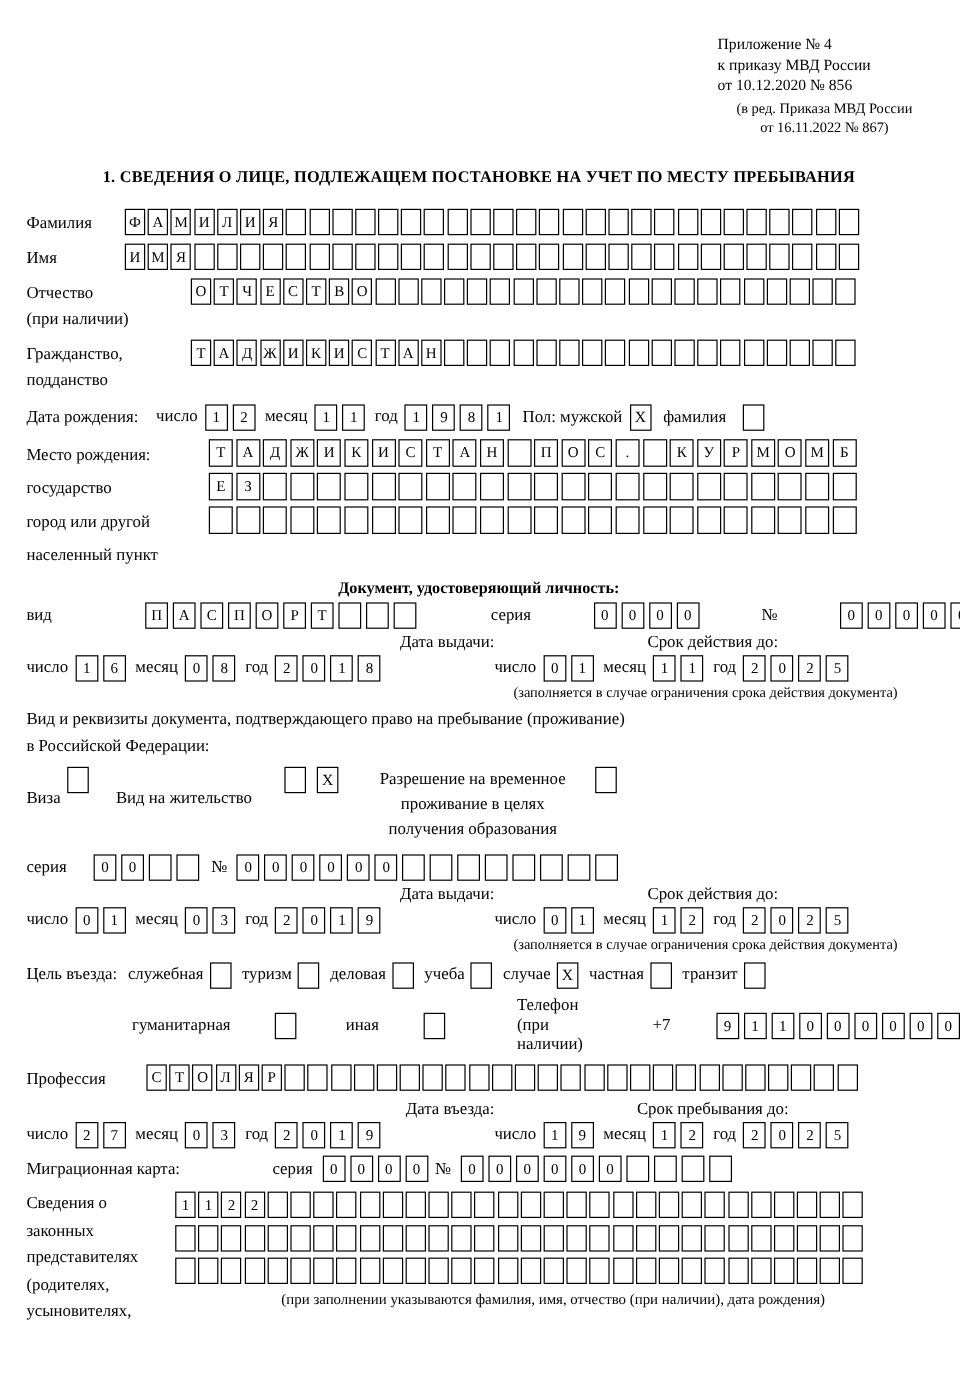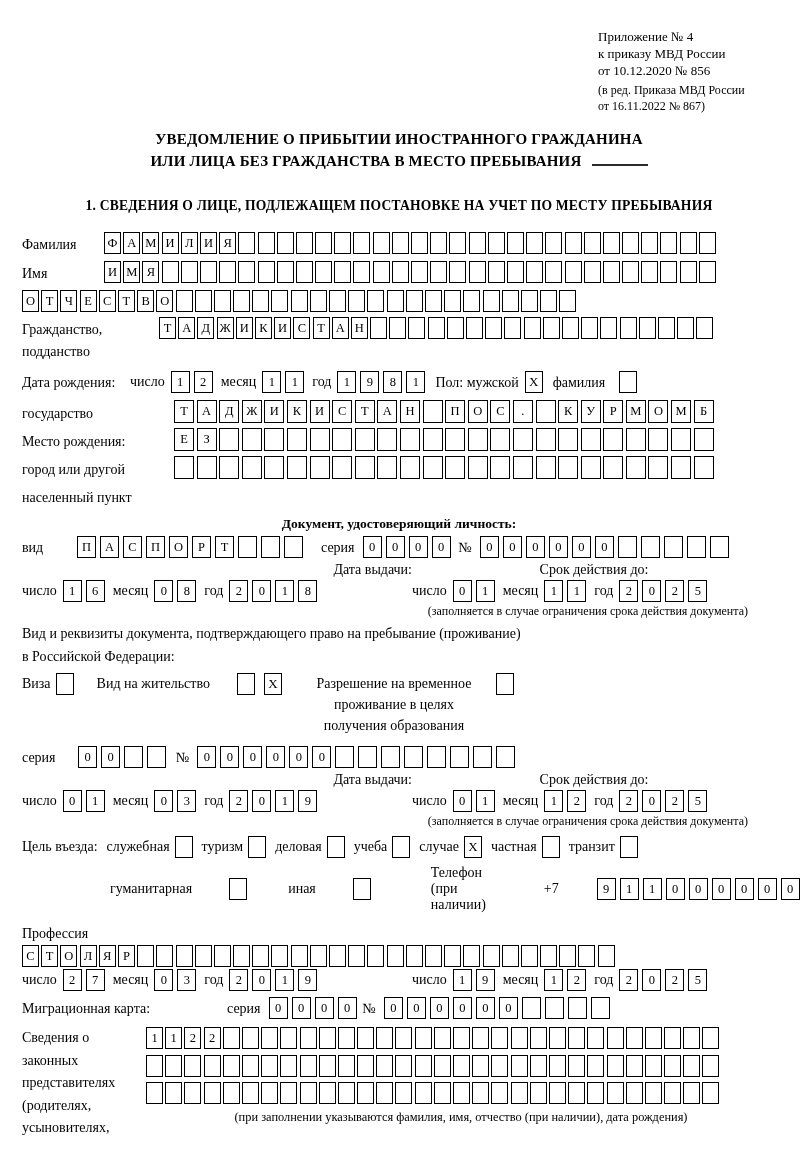--- a/index.html
+++ b/index.html
@@ -1,21 +1,21 @@
 <!DOCTYPE html>
 <html><head>
 <meta charset="utf-8">
 <style>
   html,body{margin:0;padding:0;background:#fff;}
   body{width:800px;height:1163px;overflow:hidden;font-family:"Liberation Serif","DejaVu Serif",serif;color:#000;}
   .page{box-sizing:border-box;width:800px;height:1163px;padding:28px 24px 0 22px;}
 
   
   .annex{width:178px;margin-left:auto;font-size:13px;line-height:17px;}
-  .annex .ed{font-size:12px;line-height:16px;margin-top:3px;}
+  .annex .ed{font-size:12px;line-height:16px;margin-top:3px;text-align:center;}
   .forma{text-align:right;padding-right:12px;font-weight:bold;font-size:15px;margin-top:15px;}
   .title{text-align:center;font-weight:bold;font-size:15px;line-height:22px;margin-top:14px;letter-spacing:.2px;}
   .tline{display:inline-block;width:56px;border-bottom:2px solid #2b2b2b;height:13px;margin-left:10px;}
   .sec1{font-weight:bold;font-size:13.6px;text-align:center;margin-top:26px;letter-spacing:.2px;}
 
   
   .row{display:flex;align-items:flex-start;margin-top:5px;}
   .lab{font-size:14px;line-height:22px;padding-top:2px;flex:none;}
   .w82{width:82px;} .w137{width:137px;} .w152{width:152px;} .w100{width:100px;}
 
@@ -42,21 +42,21 @@
   .dgroup{display:inline-flex;align-items:center;gap:4px;font-size:14px;}
   .dgroup .cells{margin-left:2px;}
   .note{font-size:12px;text-align:right;padding-right:28px;margin-top:2px;}
 
   .plain{font-size:14px;line-height:21px;margin-top:4px;}
 
   
   .visa-row{display:flex;align-items:flex-start;margin-top:6px;font-size:14px;gap:9px;}
   .vwrap{text-align:center;line-height:21px;flex:none;}
   .vw175{width:178px;} .vw185{width:186px;}
-  .visa-row .vlab{line-height:21px;flex:none;}
+  .visa-row .vlab{line-height:21px;flex:none;margin-top:16px;}
   .visa-row .cb{margin-top:0;}
 
   .inline-row{display:flex;align-items:center;margin-top:6px;font-size:14px;}
   .gap6{margin-left:6px;} .gap10{margin-left:10px;} .gap14{margin-left:14px;}
 
   .p-row{display:flex;align-items:center;font-size:14px;margin-top:7px;}
   .p-row .cb{margin-left:5px;}
   .p-item{margin-left:9px;}
 
   .rep-block{display:flex;margin-top:7px;}
@@ -74,24 +74,20 @@
     <div>Приложение № 4</div>
     <div>к приказу МВД России</div>
     <div>от 10.12.2020 № 856</div>
     <div class="ed">
       <div>(в ред. Приказа МВД России</div>
       <div>от 16.11.2022 № 867)</div>
     </div>
   </div>
 
 
-  <div class="title">
-    <div>УВЕДОМЛЕНИЕ О ПРИБЫТИИ ИНОСТРАННОГО ГРАЖДАНИНА</div>
-    <div><span>ИЛИ ЛИЦА БЕЗ ГРАЖДАНСТВА В МЕСТО ПРЕБЫВАНИЯ</span><span class="tline"></span></div>
-  </div>
 
   <div class="sec1">1. СВЕДЕНИЯ О ЛИЦЕ, ПОДЛЕЖАЩЕМ ПОСТАНОВКЕ НА УЧЕТ ПО МЕСТУ ПРЕБЫВАНИЯ</div>
 
   <div class="row" style="margin-top:18px;">
     <div class="lab w82">Фамилия</div>
     <div class="cells">
         <span class="cell">Ф</span>
         <span class="cell">А</span>
         <span class="cell">М</span>
         <span class="cell">И</span>
@@ -158,20 +154,24 @@
         <span class="cell"></span>
         <span class="cell"></span>
         <span class="cell"></span>
         <span class="cell"></span>
         <span class="cell"></span>
         <span class="cell"></span>
       </div>
   </div>
 
   <div class="row">
+    <div class="lab w137" style="width:137px;">
+      <div>Отчество</div>
+      <div>(при наличии)</div>
+    </div>
     <div class="cells">
         <span class="cell">О</span>
         <span class="cell">Т</span>
         <span class="cell">Ч</span>
         <span class="cell">Е</span>
         <span class="cell">С</span>
         <span class="cell">Т</span>
         <span class="cell">В</span>
         <span class="cell">О</span>
         <span class="cell"></span>
@@ -258,22 +258,22 @@
         </span>
     </span>
     <span class="lab gap6">Пол: мужской</span>
     <span class="cb gap6">X</span>
     <span class="lab gap10">фамилия</span>
     <span class="cb gap14"></span>
   </div>
 
   <div class="row" style="margin-top:6px;">
     <div class="lab w152" style="line-height:28px;padding-top:0;">
+      <div>Место рождения:</div>
       <div>государство</div>
-      <div>Место рождения:</div>
       <div>город или другой</div>
       <div>населенный пункт</div>
     </div>
     <div class="stack">
       <div class="cells mid">
           <span class="cell">Т</span>
           <span class="cell">А</span>
           <span class="cell">Д</span>
           <span class="cell">Ж</span>
           <span class="cell">И</span>
@@ -347,21 +347,21 @@
           <span class="cell"></span>
           <span class="cell"></span>
           <span class="cell"></span>
           <span class="cell"></span>
         </div>
     </div>
   </div>
 
   <div class="doc-head">Документ, удостоверяющий личность:</div>
 
-  <div class="row" style="align-items:center;margin-top:3px;">
+  <div class="row" style="align-items:center;margin-top:3px;gap:44px;">
     <span class="lab" style="width:55px;">вид</span>
     <span class="cells wide">
         <span class="cell">П</span>
         <span class="cell">А</span>
         <span class="cell">С</span>
         <span class="cell">П</span>
         <span class="cell">О</span>
         <span class="cell">Р</span>
         <span class="cell">Т</span>
         <span class="cell"></span>
@@ -562,21 +562,21 @@
         <span class="cell">0</span>
         <span class="cell">0</span>
         <span class="cell">0</span>
         <span class="cell">0</span>
         <span class="cell">0</span>
         <span class="cell">0</span>
         <span class="cell"></span>
       </span>
   </div>
 
-  <div class="row" style="margin-top:8px;flex-direction:column;">
+  <div class="row" style="margin-top:8px;">
     <div class="lab w100">Профессия</div>
     <div class="cells">
         <span class="cell">С</span>
         <span class="cell">Т</span>
         <span class="cell">О</span>
         <span class="cell">Л</span>
         <span class="cell">Я</span>
         <span class="cell">Р</span>
         <span class="cell"></span>
         <span class="cell"></span>
@@ -599,20 +599,24 @@
         <span class="cell"></span>
         <span class="cell"></span>
         <span class="cell"></span>
         <span class="cell"></span>
         <span class="cell"></span>
         <span class="cell"></span>
         <span class="cell"></span>
       </div>
   </div>
 
+  <div class="dhead" style="margin-top:6px;">
+    <span class="dh-left">Дата въезда:</span>
+    <span class="dh-right">Срок пребывания до:</span>
+  </div>
   <div class="drow">
     <div class="g1">
       <span class="dgroup">
         <span>число</span>
         <span class="cells wide">
             <span class="cell">2</span>
             <span class="cell">7</span>
           </span>
         <span>месяц</span>
         <span class="cells wide">

